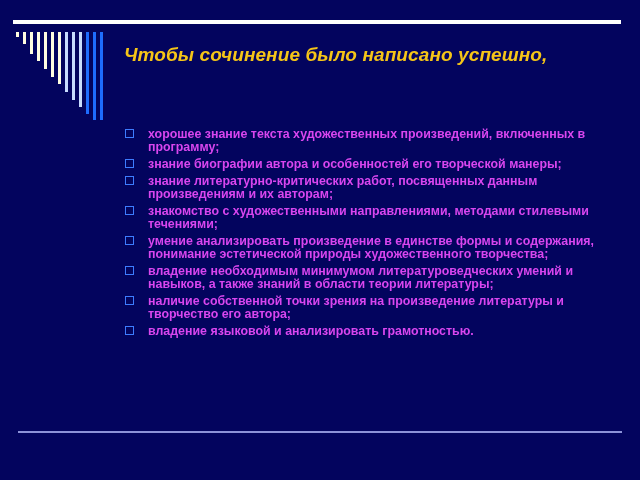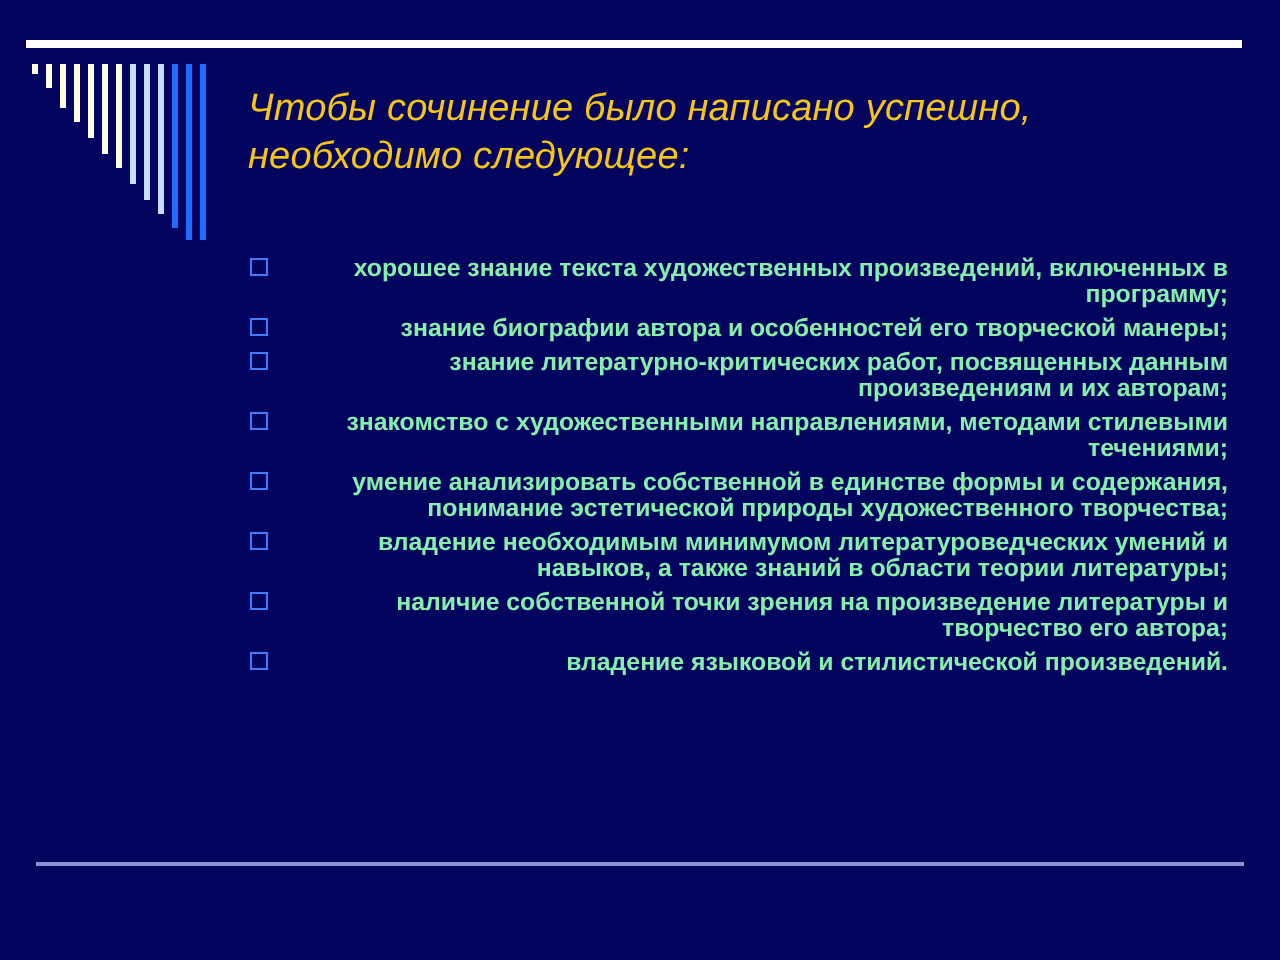--- a/index.html
+++ b/index.html
@@ -10,32 +10,31 @@
     font-family: "Liberation Sans", sans-serif;
   }
   .top-rule {
     position: absolute; left: 13px; top: 20px; width: 608px; height: 4px;
     background: #ffffff;
   }
   .bars { position: absolute; left: 0; top: 0; }
   .bar { position: absolute; top: 30px; width: 3px; }
   .title {
     position: absolute; left: 124px; top: 43px; width: 500px;
-    color: #f5c518; font-weight: normal; font-style: italic;
+    color: #f5c518; font-weight: bold; font-style: italic;
     font-size: 19px; line-height: 24px; letter-spacing: 0.1px;
   }
   .list {
     position: absolute; left: 124px; top: 128px; width: 490px;
     margin: 0; padding: 0; list-style: none;
   }
   .item {
     position: relative; padding-left: 24px;
-    color: #86efac; font-weight: bold; font-size: 12.4px; line-height: 13px;
+    color: #d946ef; font-weight: bold; font-size: 12.4px; line-height: 13px;
     margin-bottom: 4px;
-    text-align: right;
   }
   .bullet {
     position: absolute; left: 1px; top: 1px; width: 7px; height: 7px;
     border: 1.5px solid #3d7cff; box-sizing: content-box;
   }
   .bottom-rule {
     position: absolute; left: 18px; top: 431px; width: 604px; height: 2px;
     background: #8c92d8;
   }
 </style>
@@ -56,28 +55,27 @@
     <div class="bar" style="left:65px;top:32px;height:60px;background:#c8dcff"></div>
     <div class="bar" style="left:72px;top:32px;height:68px;background:#c8dcff"></div>
     <div class="bar" style="left:79px;top:32px;height:75px;background:#c8dcff"></div>
     <div class="bar" style="left:86px;top:32px;height:82px;background:#1e6cff"></div>
     <div class="bar" style="left:93px;top:32px;height:88px;background:#1e6cff"></div>
     <div class="bar" style="left:100px;top:32px;height:88px;background:#1e6cff"></div>
   </div>
 
   <div class="title">
     <div>Чтобы сочинение было написано успешно,</div>
-    <div>необходимо следующее:</div>
   </div>
 
   <ul class="list">
     <li class="item"><span class="bullet"></span><span>хорошее знание текста художественных произведений, включенных в программу;</span></li>
     <li class="item"><span class="bullet"></span><span>знание биографии автора и особенностей его творческой манеры;</span></li>
     <li class="item"><span class="bullet"></span><span>знание литературно-критических работ, посвященных данным произведениям и их авторам;</span></li>
     <li class="item"><span class="bullet"></span><span>знакомство с художественными направлениями, методами стилевыми течениями;</span></li>
-    <li class="item"><span class="bullet"></span><span>умение анализировать собственной в единстве формы и содержания, понимание эстетической природы художественного творчества;</span></li>
+    <li class="item"><span class="bullet"></span><span>умение анализировать произведение в единстве формы и содержания, понимание эстетической природы художественного творчества;</span></li>
     <li class="item"><span class="bullet"></span><span>владение необходимым минимумом литературоведческих умений и навыков, а также знаний в области теории литературы;</span></li>
     <li class="item"><span class="bullet"></span><span>наличие собственной точки зрения на произведение литературы и творчество его автора;</span></li>
-    <li class="item"><span class="bullet"></span><span>владение языковой и стилистической произведений.</span></li>
+    <li class="item"><span class="bullet"></span><span>владение языковой и анализировать грамотностью.</span></li>
   </ul>
 
   <div class="bottom-rule"></div>
 </div>
 
 </body></html>

